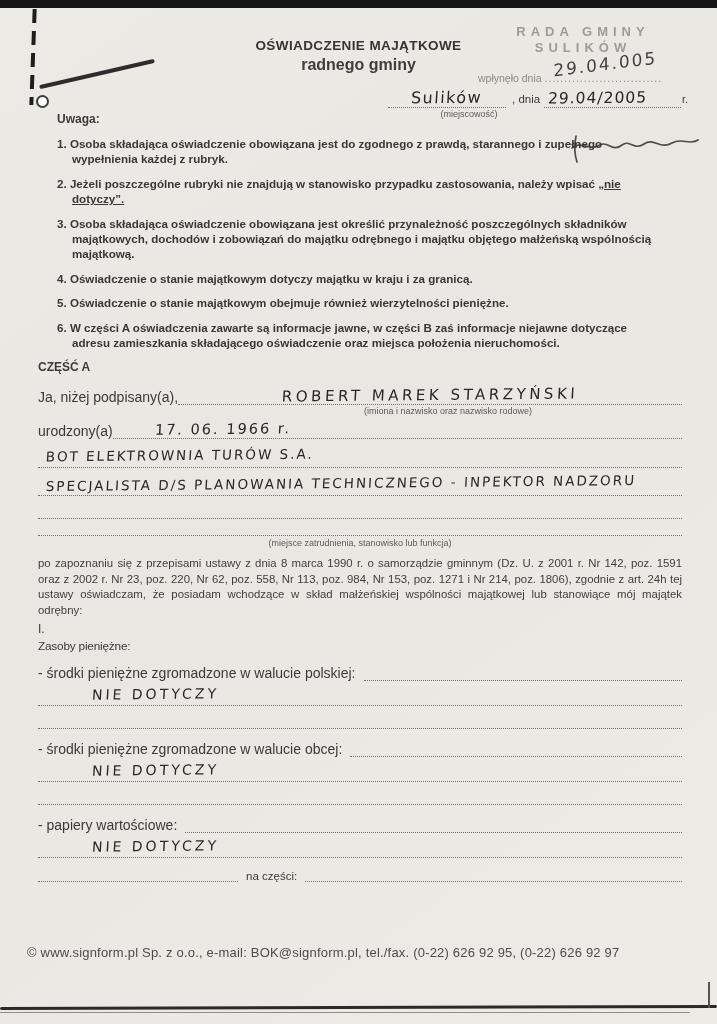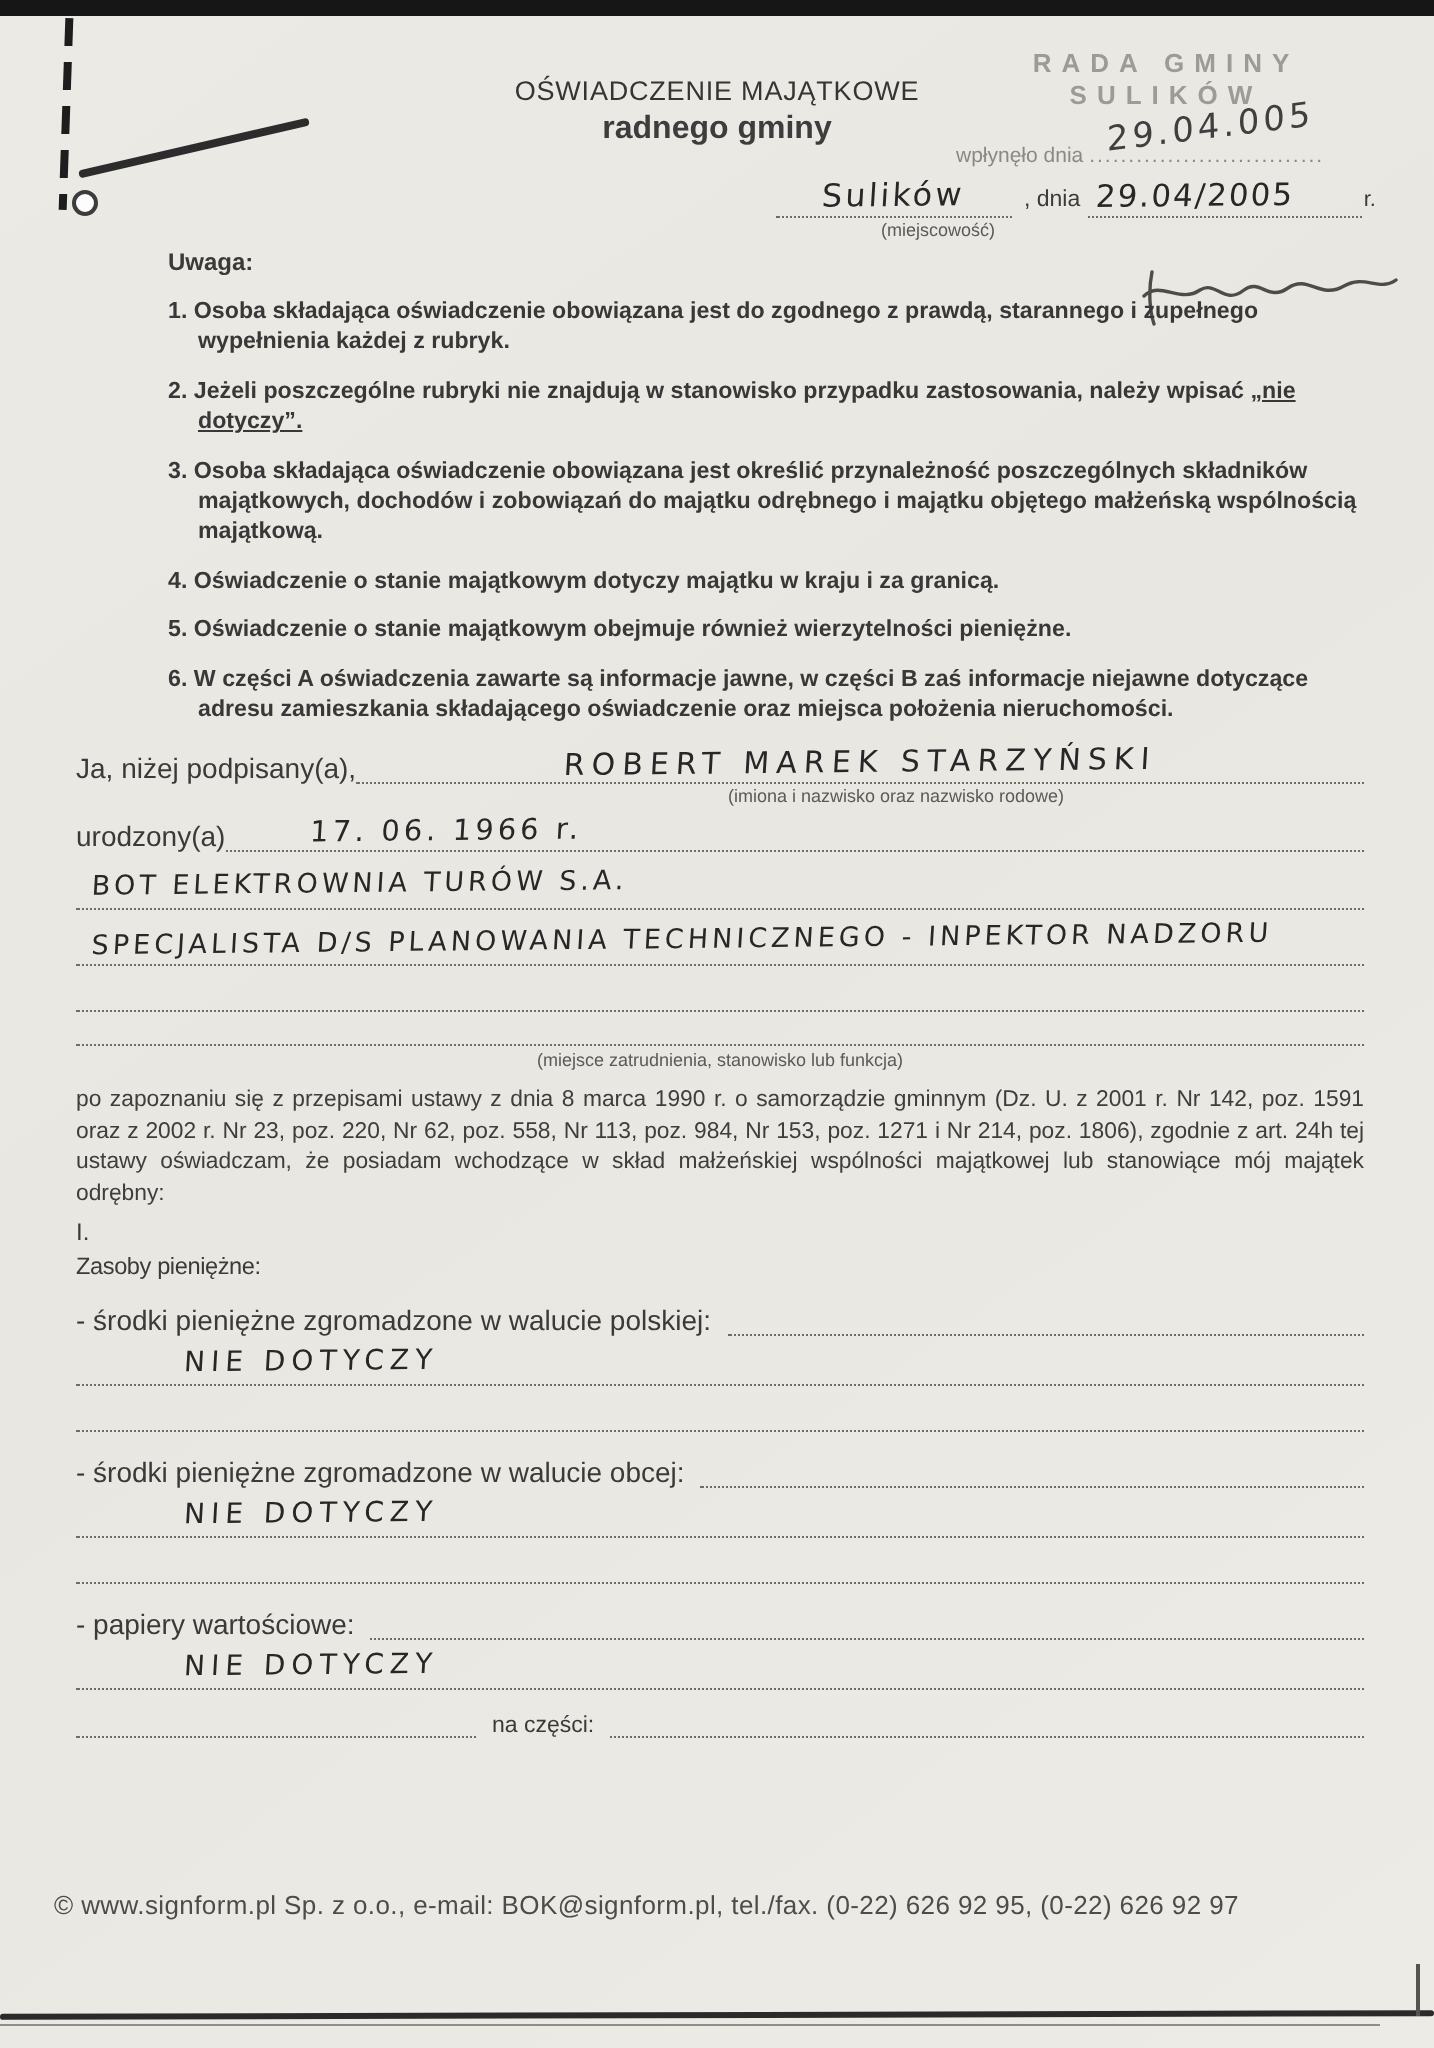--- a/index.html
+++ b/index.html
@@ -21,41 +21,41 @@
     font-family:"DejaVu Sans", sans-serif;color:#272727;
     letter-spacing:2.5px;white-space:nowrap;display:inline-block;
     transform:skewX(-4deg) rotate(-0.6deg);
   }
   .row{display:flex;align-items:flex-end;}
   .fillcell{flex:1;border-bottom:1.4px dotted #6e6c66;min-height:17px;}
   .caption{font-size:9px;color:#5a5a5a;}
 
   
   .title-wrap{position:absolute;top:38px;left:0;width:717px;text-align:center;}
-  .title{font-size:13.5px;font-weight:normal;letter-spacing:0.4px;color:#353535;}
+  .title{font-size:13.5px;font-weight:bold;letter-spacing:0.4px;color:#353535;}
   .subtitle{font-size:16px;font-weight:bold;margin-top:3px;color:#3d3d3d;}
   .stamp{position:absolute;top:24px;left:468px;width:230px;text-align:center;}
   .stamp-org{font-size:13px;font-weight:bold;letter-spacing:5px;color:#9d9b98;line-height:1.25;}
   .stamp-recv{position:absolute;top:48px;left:10px;width:220px;text-align:left;font-size:10.5px;color:#8b8986;}
   .stamp-recv .dots{color:#8b8986;letter-spacing:1px;}
   .stamp-date{position:absolute;top:-18px;left:75px;font-size:17px;letter-spacing:2px;transform:rotate(-7deg) skewX(-6deg);color:#3f3f3f;}
   .sig-svg{position:absolute;top:60px;left:92px;}
 
   .placedate{position:absolute;top:88px;left:388px;width:300px;}
   .placedate .row{align-items:baseline;}
   .pd-place{width:118px;text-align:center;border-bottom:1.4px dotted #6e6c66;}
   .pd-place .hand{font-size:16px;letter-spacing:1.5px;}
   .pd-dnia{font-size:11.5px;margin:0 4px 0 6px;white-space:nowrap;}
   .pd-date{flex:1;border-bottom:1.4px dotted #6e6c66;padding-left:4px;}
   .pd-date .hand{font-size:15.5px;letter-spacing:1px;}
   .pd-r{font-size:11px;margin-left:1px;}
   .pd-caption{margin-left:22px;width:118px;text-align:center;margin-top:1px;}
 
   
-  .uwaga{position:absolute;top:124px;left:57px;width:608px;margin-left:27px;}
+  .uwaga{position:absolute;top:112px;left:57px;width:608px;}
   .uwaga-h{font-size:12px;font-weight:bold;margin-bottom:10px;}
   .uw-item{font-size:11.6px;font-weight:bold;line-height:1.33;margin-bottom:9px;padding-left:15px;text-indent:-15px;color:#383838;}
   .uw-underline{text-decoration:underline;}
 
   
   .parta{position:absolute;top:360px;left:38px;width:644px;}
   .parta-h{font-size:12px;font-weight:bold;}
   .lab{font-size:14px;white-space:nowrap;}
   .name-row{margin-top:12px;}
   .name-row .fillcell{text-align:center;}
@@ -132,20 +132,21 @@
   <div class="uwaga-h">Uwaga:</div>
   <div class="uw-item"><span>1.</span> <span>Osoba składająca oświadczenie obowiązana jest do zgodnego z prawdą, starannego i zupełnego wypełnienia każdej z rubryk.</span></div>
   <div class="uw-item"><span>2.</span> <span>Jeżeli poszczególne rubryki nie znajdują w stanowisko przypadku zastosowania, należy wpisać </span><span class="uw-underline">„nie dotyczy”.</span></div>
   <div class="uw-item"><span>3.</span> <span>Osoba składająca oświadczenie obowiązana jest określić przynależność poszczególnych składników majątkowych, dochodów i zobowiązań do majątku odrębnego i majątku objętego małżeńską wspólnością majątkową.</span></div>
   <div class="uw-item"><span>4.</span> <span>Oświadczenie o stanie majątkowym dotyczy majątku w kraju i za granicą.</span></div>
   <div class="uw-item"><span>5.</span> <span>Oświadczenie o stanie majątkowym obejmuje również wierzytelności pieniężne.</span></div>
   <div class="uw-item"><span>6.</span> <span>W części A oświadczenia zawarte są informacje jawne, w części B zaś informacje niejawne dotyczące adresu zamieszkania składającego oświadczenie oraz miejsca położenia nieruchomości.</span></div>
 </div>
 
 <div class="parta">
+  <div class="parta-h">CZĘŚĆ A</div>
 
   <div class="row name-row">
     <span class="lab">Ja, niżej podpisany(a),</span>
     <div class="fillcell">
       <span class="hand">ROBERT MAREK STARZYŃSKI</span>
     </div>
   </div>
   <div class="caption name-cap">(imiona i nazwisko oraz nazwisko rodowe)</div>
 
   <div class="row born-row">

